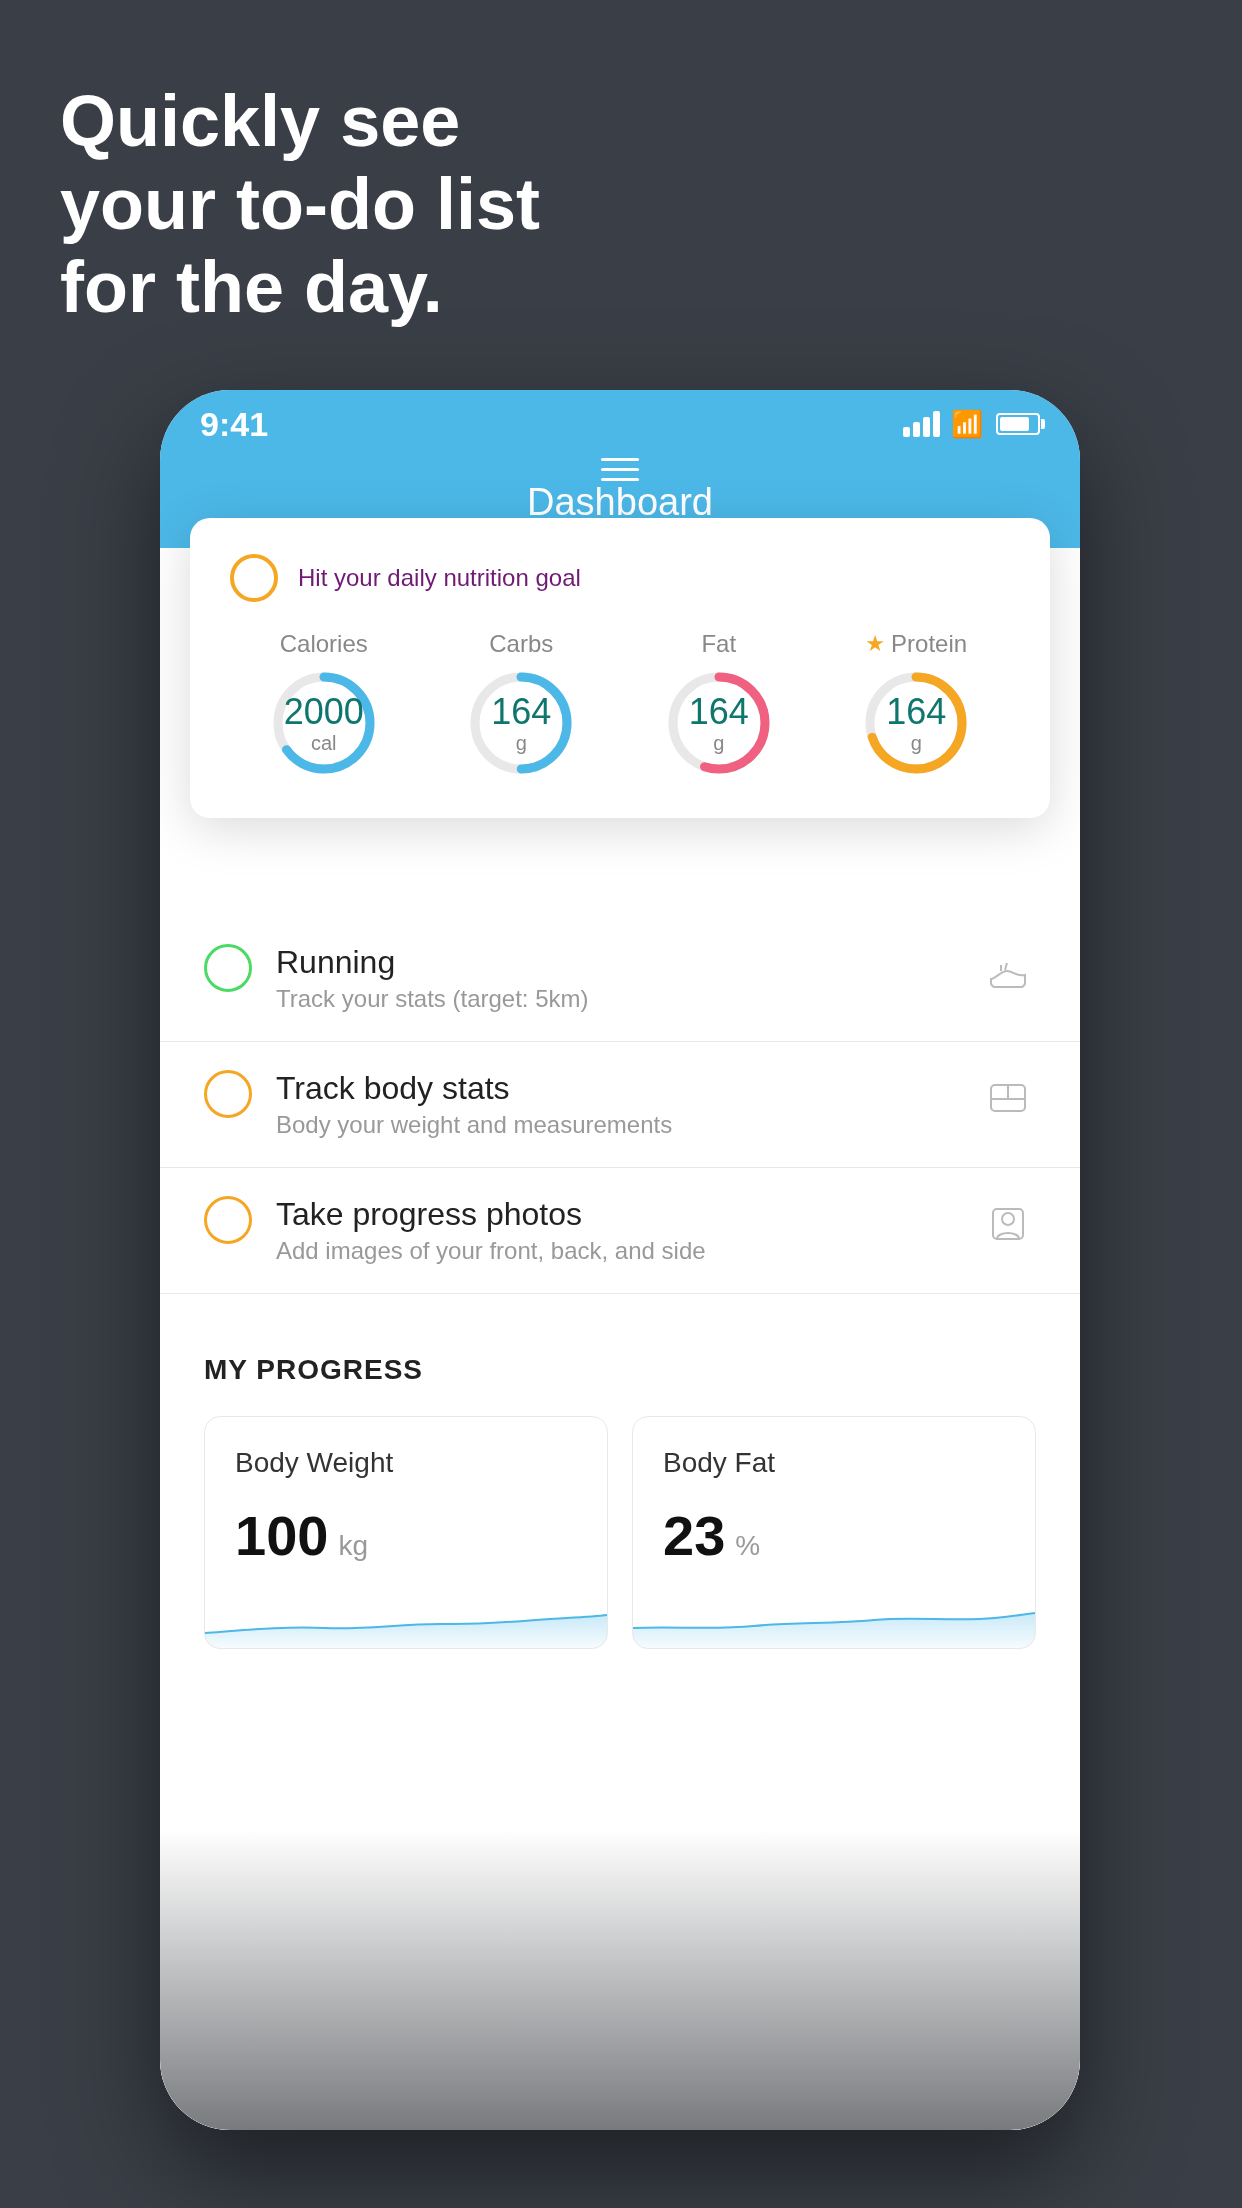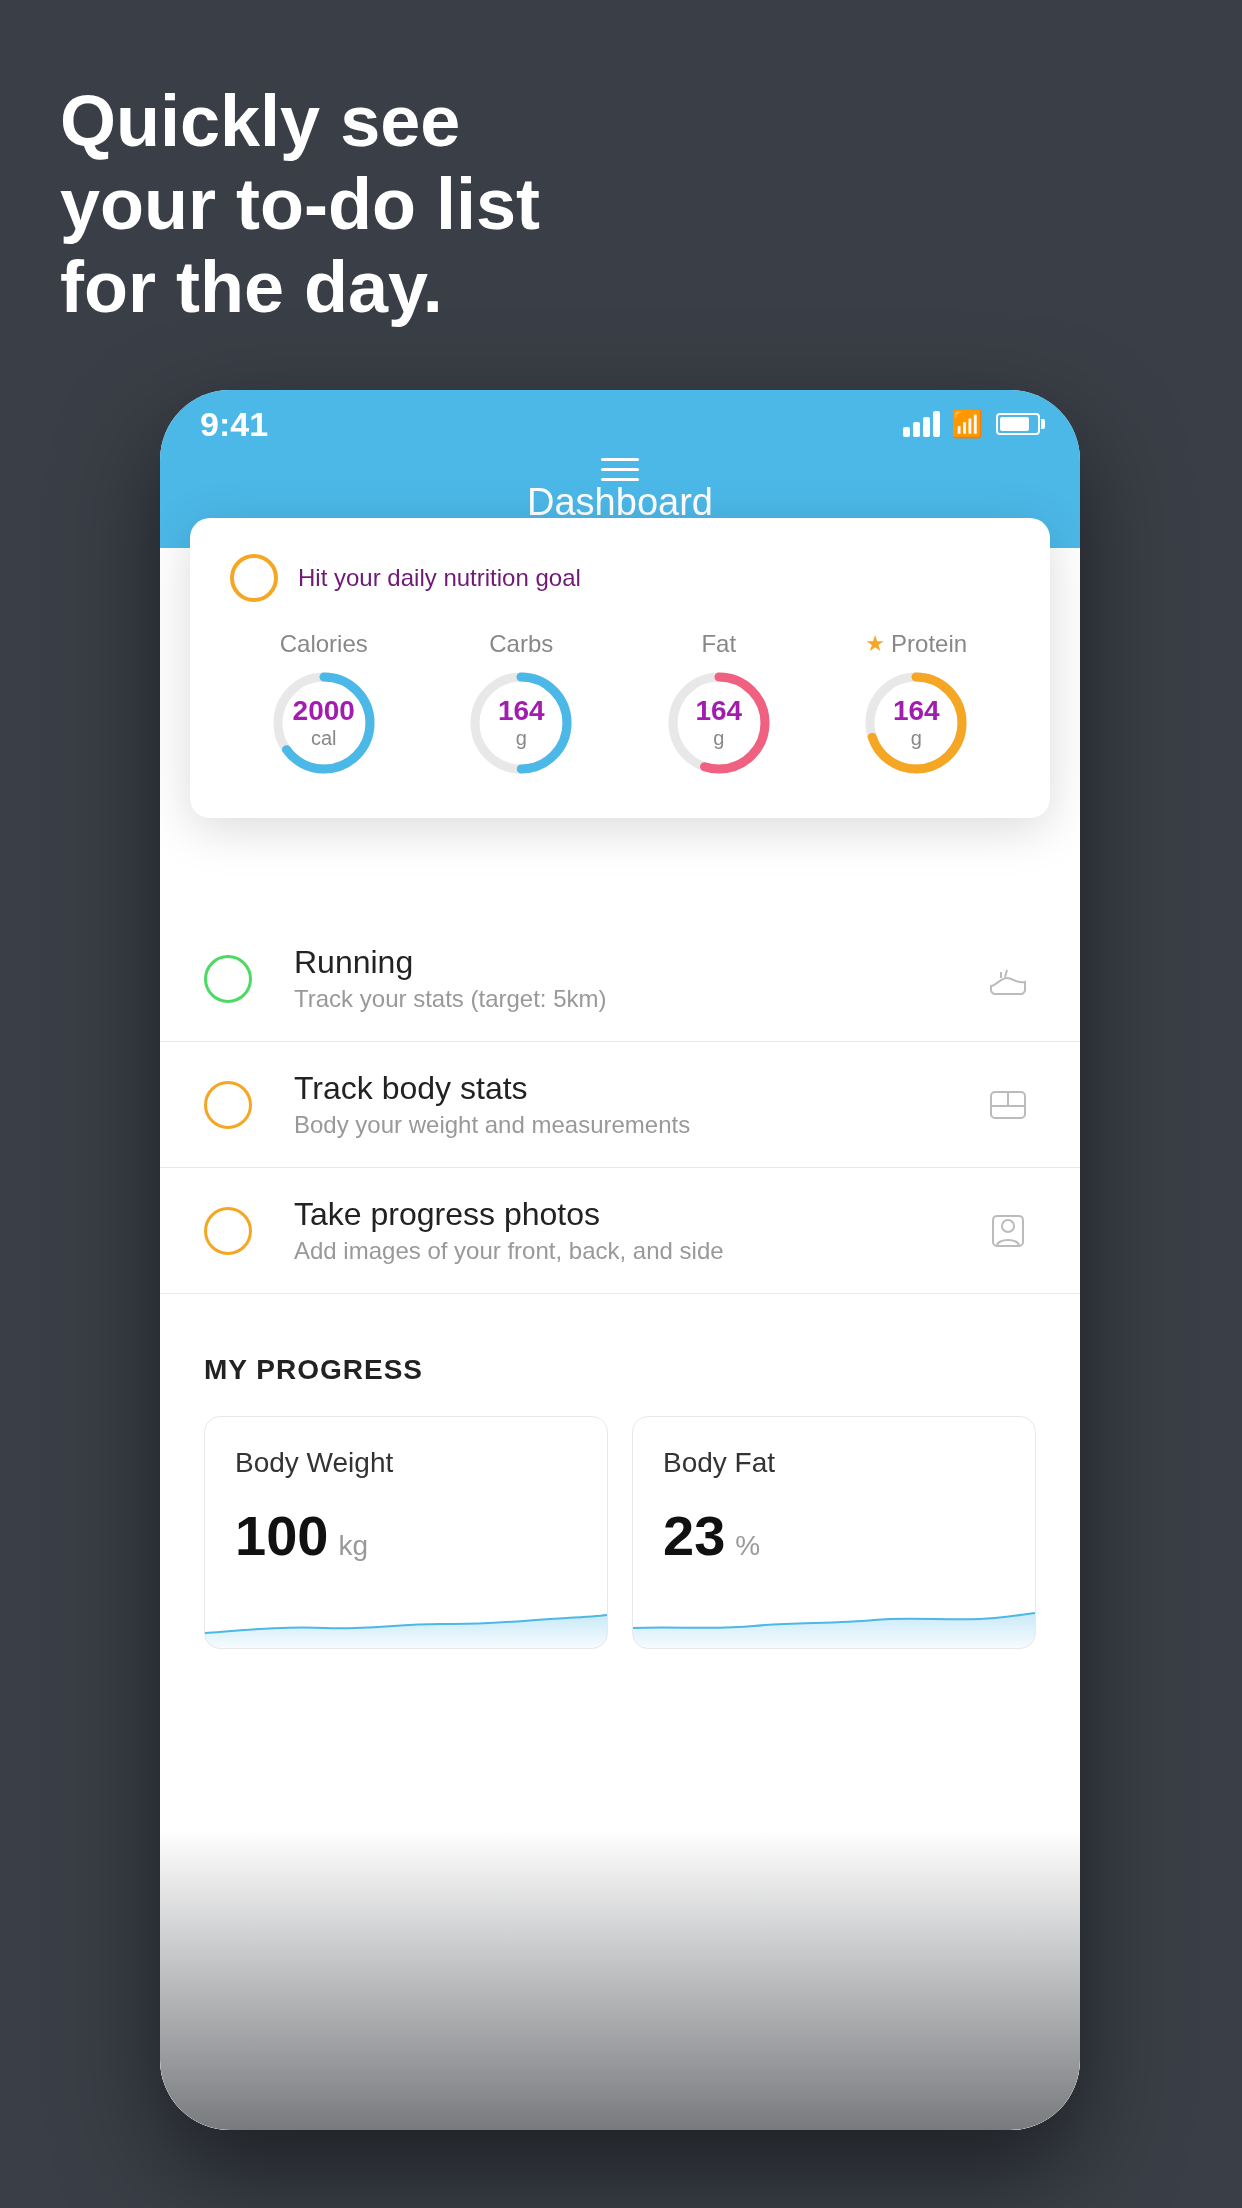--- a/index.html
+++ b/index.html
@@ -230,43 +230,43 @@
       transform: rotate(-90deg);
     }
     .ring-value {
       position: absolute;
       top: 50%;
       left: 50%;
       transform: translate(-50%, -50%);
       text-align: center;
     }
     .ring-num {
-      font-size: 28px;
-      font-weight: 700;
-      color: #a21caf;
+      font-size: 36px;
+      font-weight: 400;
+      color: #0f766e;
       display: block;
       line-height: 1.1;
     }
     .ring-unit {
       font-size: 20px;
       color: #888;
     }
 
     
     .todo-wrapper {
       position: relative;
       margin-top: 280px;
     }
 
     .todo-item {
       display: flex;
-      align-items: center;
+      align-items: flex-start;
       padding: 28px 44px;
       border-bottom: 1px solid #e8e8e8;
-      gap: 42px;
+      gap: 24px;
       position: relative;
     }
     .todo-circle {
       width: 48px;
       height: 48px;
       border-radius: 50%;
       border: 3px solid;
       flex-shrink: 0;
     }
     .todo-circle.green { border-color: #4cd964; }

